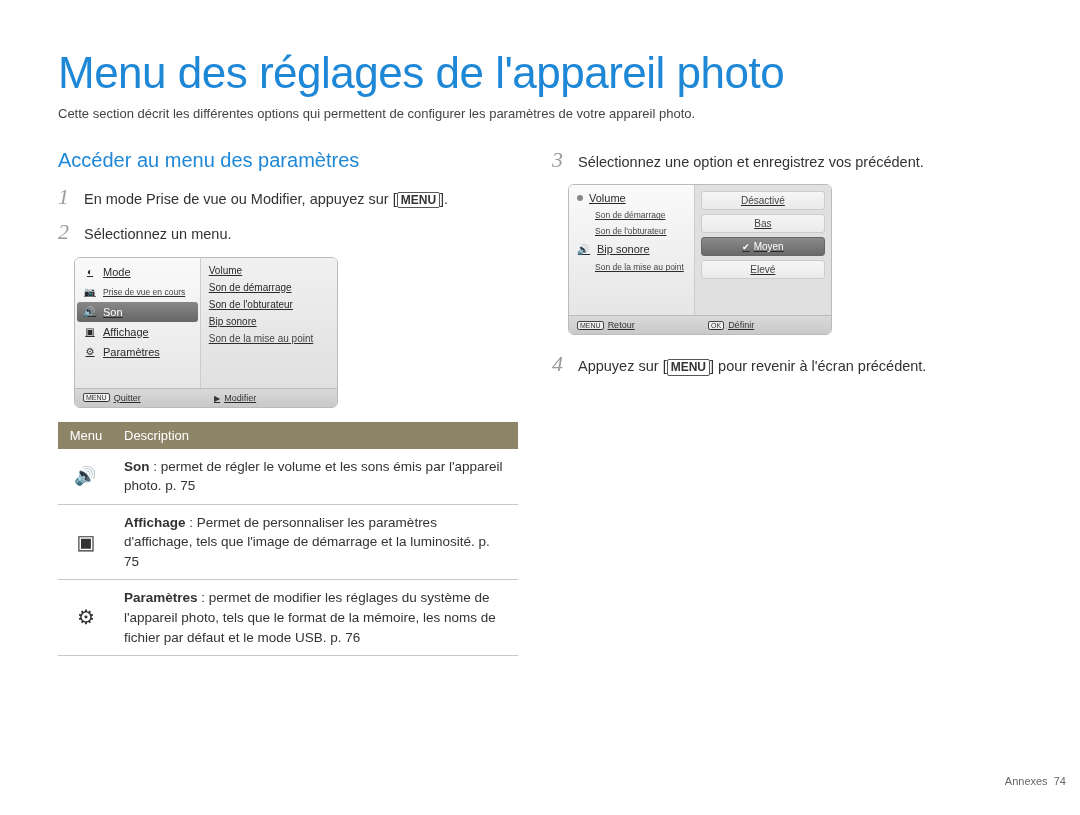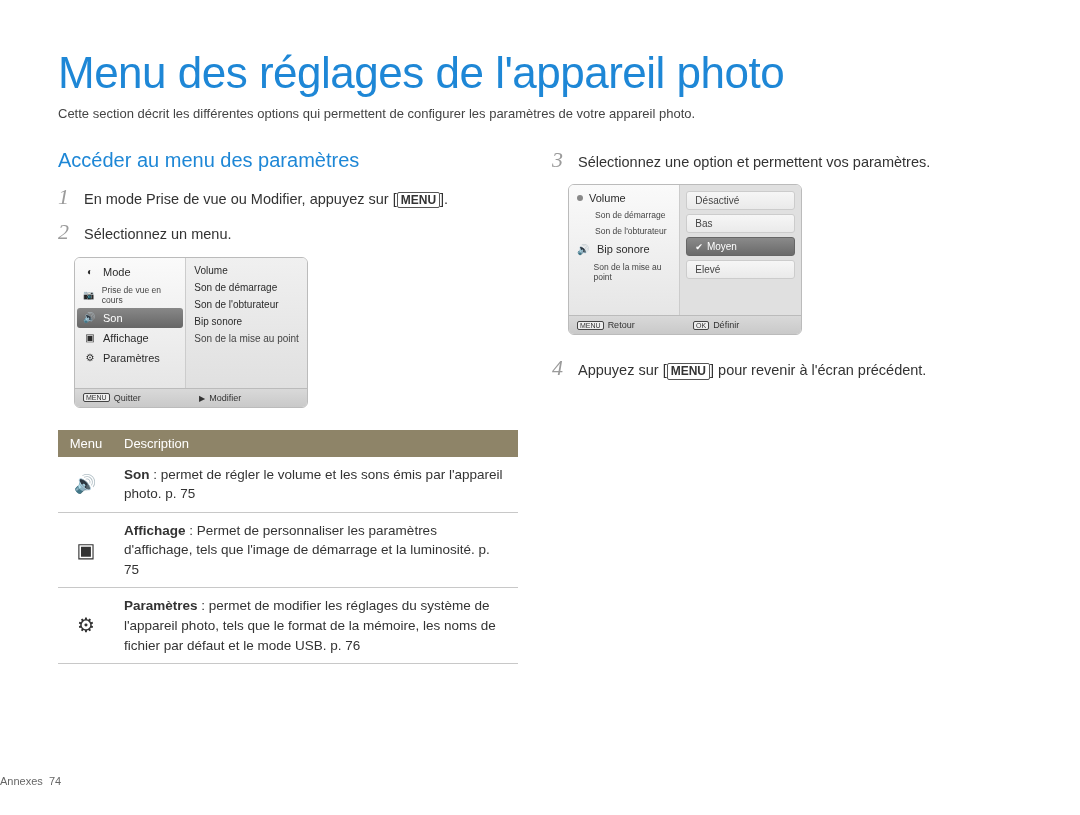--- a/index.html
+++ b/index.html
@@ -62,39 +62,41 @@
     border:1px solid #555;
     border-radius:2px;
     padding:0 3px;
     font-size:12px;
     display:inline-block;
     line-height:1.2;
   }
 
   
   .lcd {
-    width:234px;
+    width:264px;
     border:1px solid #bbb;
     border-radius:6px;
     background:linear-gradient(#fefefe,#eee);
     overflow:hidden;
-    margin:6px 0 22px 16px;
+    margin:6px 0 14px 16px;
     font-size:11px;
+    text-decoration:underline;
   }
   .lcd-body { display:flex; height:130px; }
   .lcd-left {
     width:48%;
     background:linear-gradient(#fafafa,#e6e6e6);
     border-right:1px solid #ccc;
     padding:4px 2px;
   }
   .lcd-right {
     width:52%;
     background:linear-gradient(#f0f0f0,#e0e0e0);
     padding:4px 6px;
+    text-align:center;
   }
   .lcd-row {
     display:flex;
     align-items:center;
     gap:6px;
     padding:3px 6px;
     border-radius:3px;
   }
   .lcd-row.sel {
     background:linear-gradient(#888,#666);
@@ -171,22 +173,22 @@
   }
   table.desc td.ico {
     text-align:center;
     font-size:18px;
   }
   .bold { font-weight:700; }
 
   .footer {
     position:absolute;
     bottom:28px;
-    left:0; right:0;
-    text-align:left;
+    left:0; right:14px;
+    text-align:right;
     font-size:11px;
     color:#666;
   }
 
   
   .ic-mode::before { content:"\25D0"; }   
   .ic-cam::before  { content:"\1F4F7"; font-size:9px;}
   .ic-sound::before{ content:"\1F50A"; font-size:10px;}
   .ic-disp::before { content:"\25A3"; }
   .ic-gear::before { content:"\2699"; }
@@ -284,21 +286,21 @@
             <td><span class="bold">Paramètres</span><span> : permet de modifier les réglages du système de l'appareil photo, tels que le format de la mémoire, les noms de fichier par défaut et le mode USB. p. 76</span></td>
           </tr>
         </tbody>
       </table>
     </div>
 
     <div class="col">
 
       <div class="step">
         <div class="step-num">3</div>
-        <div class="step-text">Sélectionnez une option et permettent vos paramètres.</div>
+        <div class="step-text">Sélectionnez une option et enregistrez vos précédent.</div>
       </div>
 
       <div class="lcd lcd2">
         <div class="lcd-body">
           <div class="lcd-left">
             <div class="lcd-row">
                 <span style="width:6px;height:6px;border-radius:50%;background:#888;display:inline-block;"></span>
                 <span>Volume</span>
               </div>
             <div class="lcd-row tiny">

